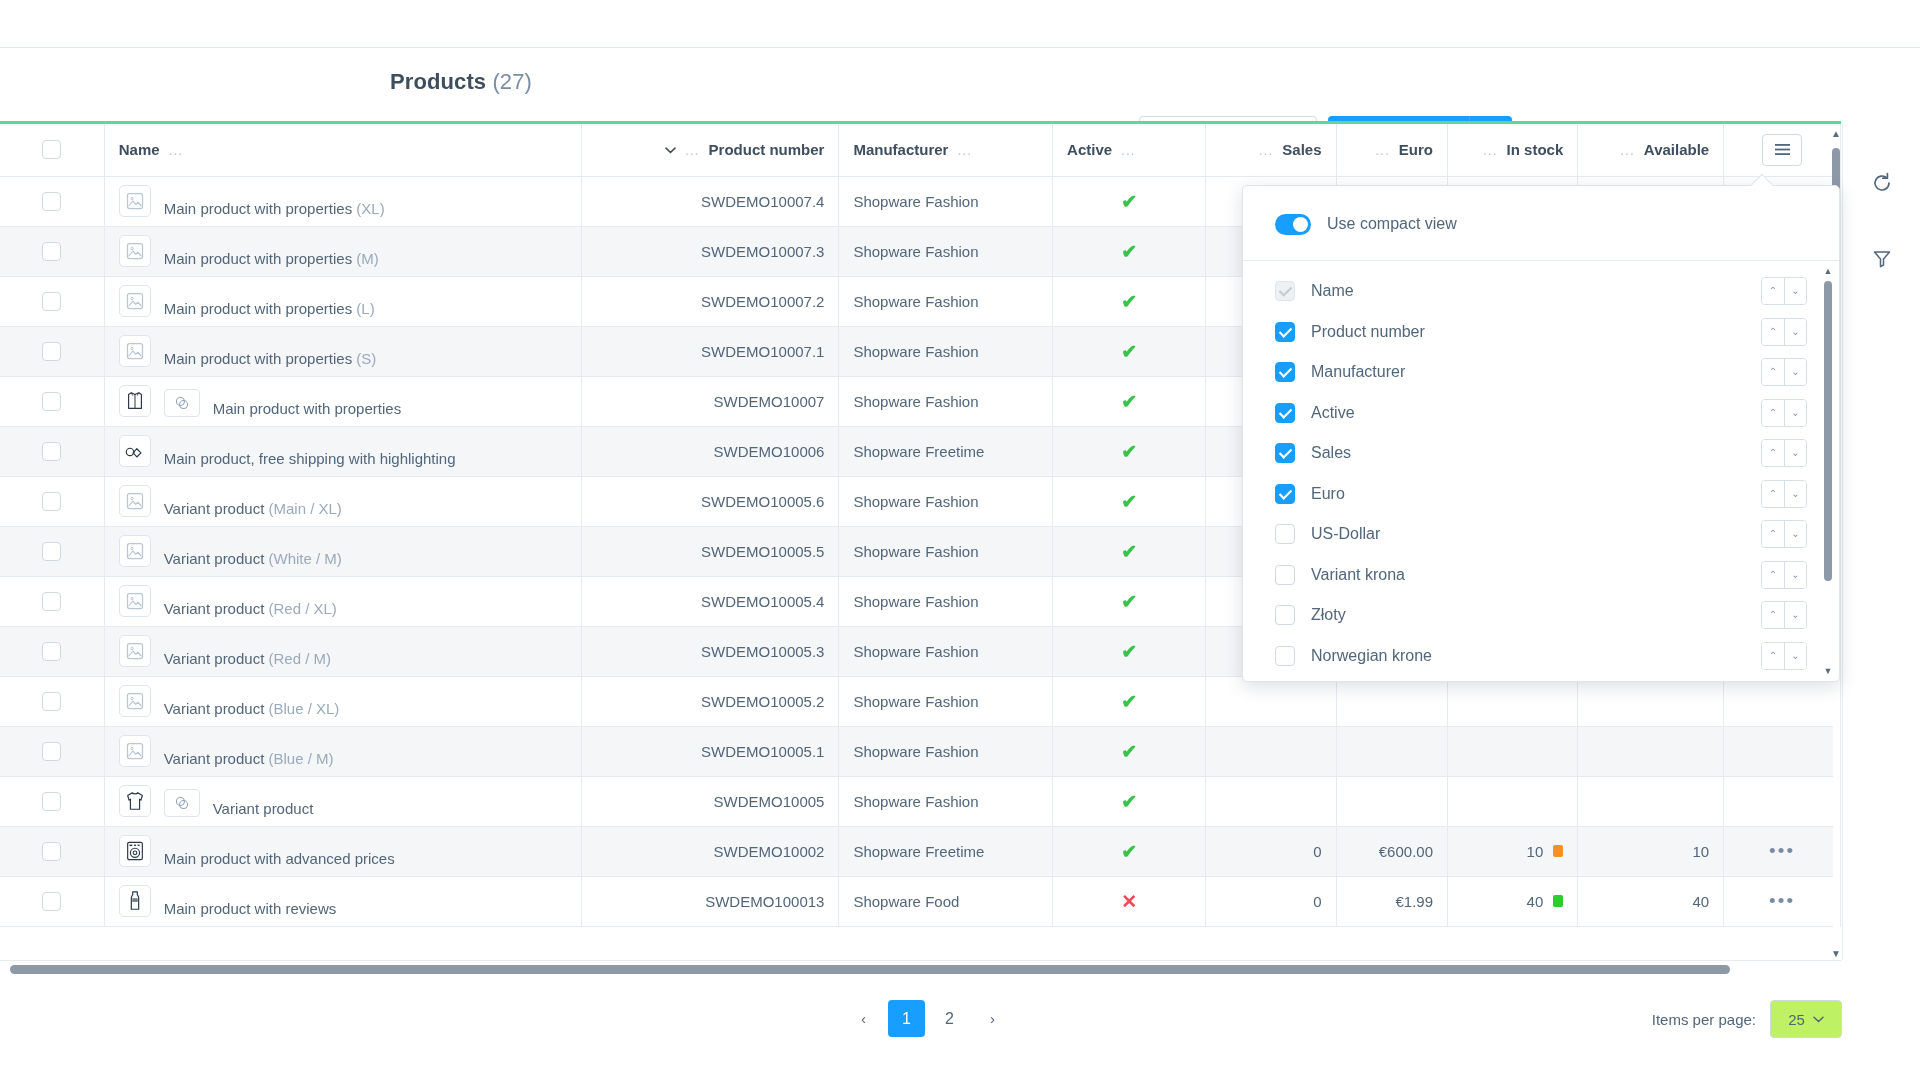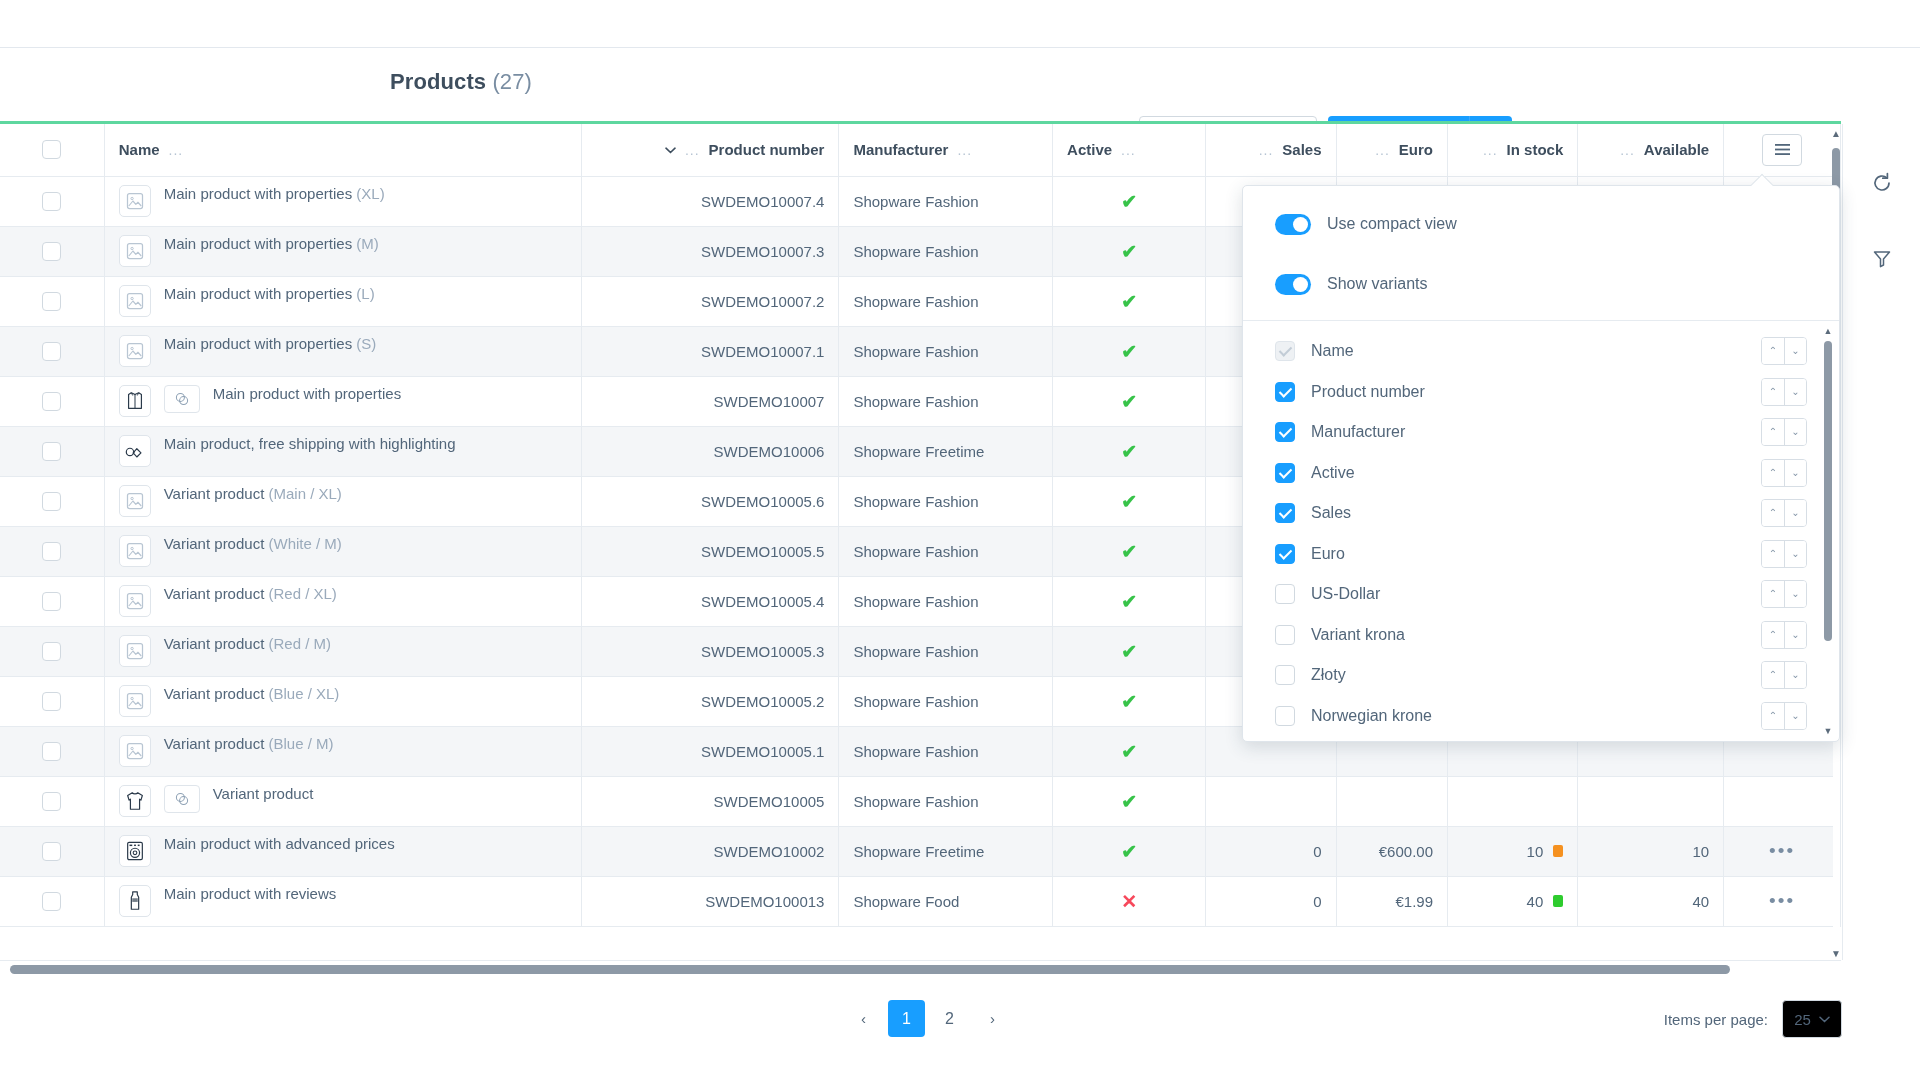--- a/index.html
+++ b/index.html
@@ -94,21 +94,21 @@
   .th-inner.right { justify-content: flex-end; }
   .dots { color: #b6c4d3; letter-spacing: 1px; font-size: 14px; font-weight: 400; }
   .sort-caret { color: #3e4e5e; font-size: 12px; }
 
   .cbx {
     width: 19px; height: 19px; border: 1px solid #d1d9e0;
     border-radius: 4px; background: #fff; display: inline-block;
   }
   tr.alt td { background: #f4f6f8; }
 
-  .name-cell { display: flex; align-items: flex-start; gap: 13px; }
+  .name-cell { display: flex; align-items: flex-end; gap: 13px; }
   .thumb {
     width: 32px; height: 32px; border: 1px solid #dfe5eb; border-radius: 5px;
     display: flex; align-items: center; justify-content: center;
     background: #fff; flex: 0 0 auto;
   }
   .thumb svg { display: block; }
   .variant-badge {
     width: 36px; height: 28px; border: 1px solid #dfe5eb; border-radius: 4px;
     display: flex; align-items: center; justify-content: center;
     background: #fff; flex: 0 0 auto;
@@ -186,23 +186,23 @@
   }
   .pg.active { background: #189eff; color: #fff; font-weight: 400; }
   .pg.nav { color: #52667a; font-size: 15px; width: 37px; }
 
   .per-page {
     position: absolute; right: 78px; top: 22px;
     display: flex; align-items: center; gap: 14px;
   }
   .per-page .lbl { font-size: 15px; color: #52667a; }
   .per-page .sel {
-    width: 60px; height: 38px; border: 1px solid #d1d9e0; border-radius: 4px;
+    width: 72px; height: 38px; border: 1px solid #d1d9e0; border-radius: 4px;
     display: flex; align-items: center; justify-content: center; gap: 8px;
-    font-size: 15px; color: #52667a; background: #000000; cursor: pointer;
+    font-size: 15px; color: #52667a; background: #bef264; cursor: pointer;
   }
 
   
   .settings-panel {
     position: absolute; left: 1242px; top: 185px; width: 598px;
     background: #fff; border: 1px solid #dfe5eb; border-radius: 5px;
     box-shadow: 0 5px 18px rgba(40,60,80,.16);
     z-index: 40;
   }
   .settings-panel .pointer {
@@ -856,24 +856,20 @@
       </svg>
     </div>
   </div>
 
   <div class="settings-panel">
     <div class="pointer"></div>
     <div id="toggle-list">
         <div class="toggle-row">
           <span class="switch"></span>
           <span class="tl">Use compact view</span>
-        </div>
-        <div class="toggle-row">
-          <span class="switch"></span>
-          <span class="tl">Show variants</span>
         </div>
       </div>
     <div class="panel-divider"></div>
     <div class="col-list">
       <div id="col-list-body">
           <div class="col-item">
             <span class="cb disabled"></span>
             <span class="cl">Name</span>
             <span class="spin">
               <button>⌃</button>

